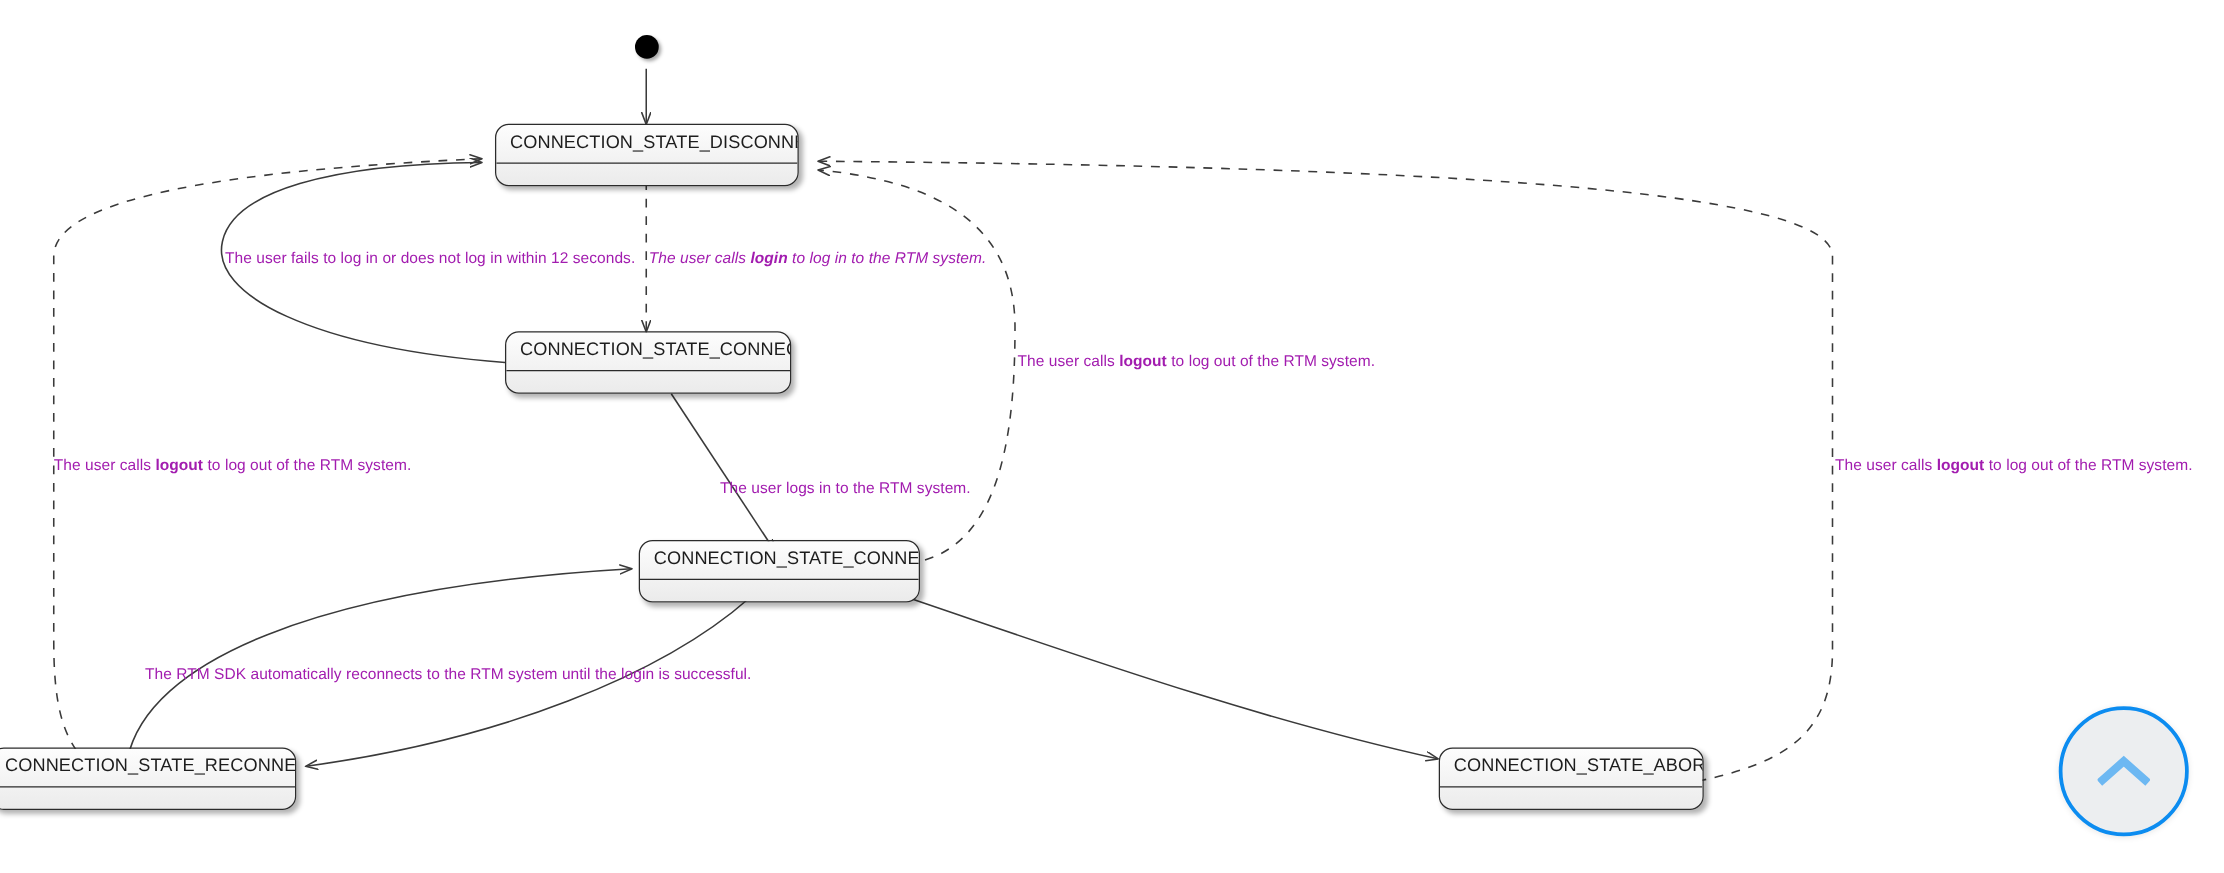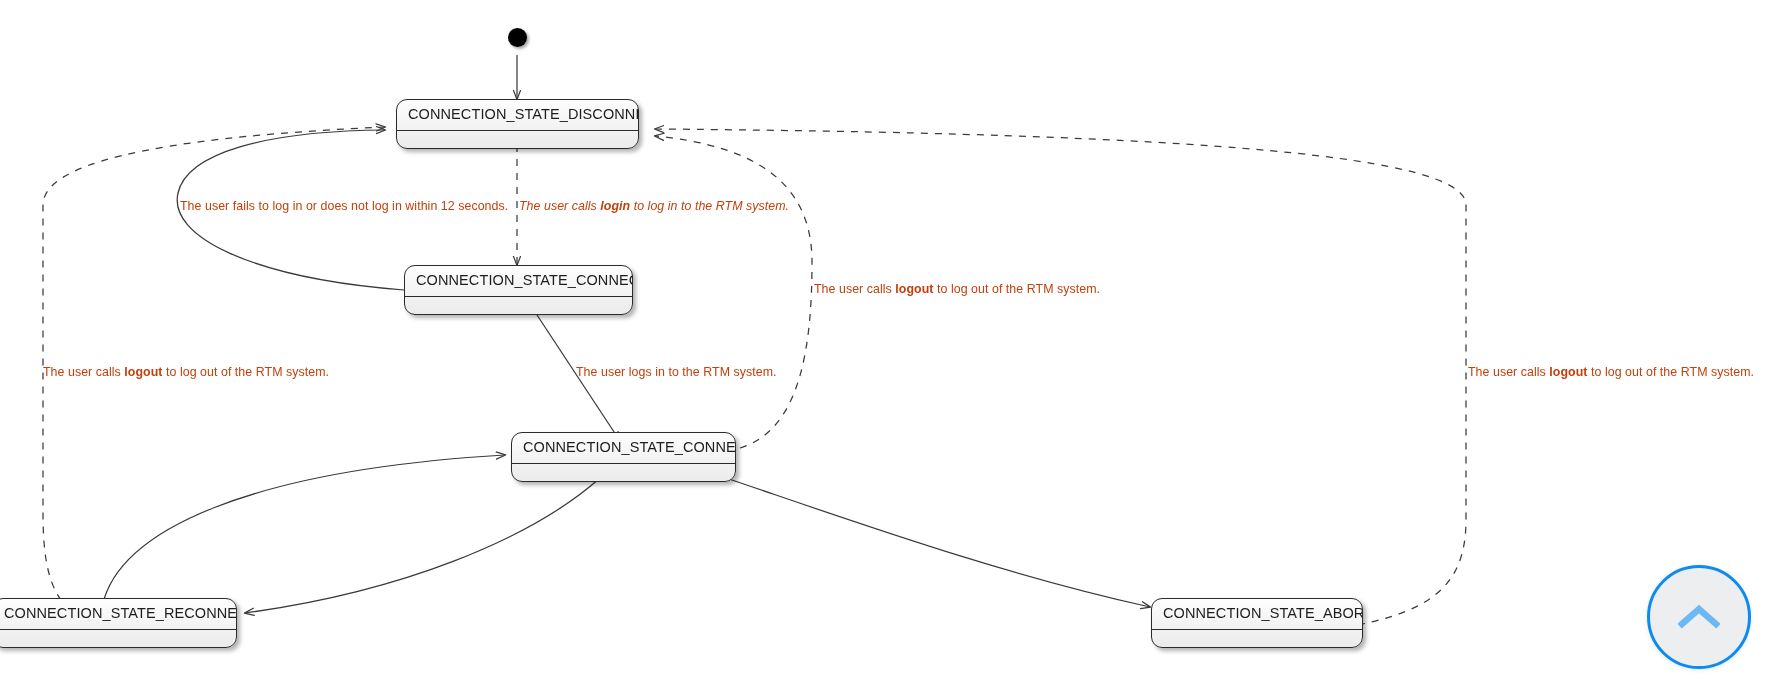--- a/index.html
+++ b/index.html
@@ -53,21 +53,21 @@
   }
   .state-body {
     height: 17px;
     background: transparent;
   }
   
   .edge-label {
     position: absolute;
     font-size: 12.4px;
     line-height: 1.1;
-    color: #c2410c;
+    color: #a21caf;
     white-space: nowrap;
     letter-spacing: 0.05px;
   }
   .edge-label b { font-weight: bold; }
   
   .start-node {
     position: absolute;
     width: 19px;
     height: 19px;
     border-radius: 50%;
@@ -171,24 +171,27 @@
   </div>
 
   <div class="edge-label" style="left:43px; top:366px;">
     <span>The user calls </span><b>logout</b><span> to log out of the RTM system.</span>
   </div>
 
   <div class="edge-label" style="left:1468px; top:366px;">
     <span>The user calls </span><b>logout</b><span> to log out of the RTM system.</span>
   </div>
 
-  <div class="edge-label" style="left:576px; top:366px;">
+  <div class="edge-label" style="left:576px; top:384px;">
     <span>The user logs in to the RTM system.</span>
   </div>
 
+  <div class="edge-label" style="left:116px; top:533px;">
+    <span>The RTM SDK automatically reconnects to the RTM system until the login is successful.</span>
+  </div>
 
 
 
   <div id="back-to-top" style="left:1647px; top:565px;" title="Back to top">
     <span>
       <svg width="42" height="30" viewBox="0 0 42 30" aria-hidden="true">
         <path d="M4,22 L21,7 L38,22" fill="none" stroke="#6db8f2" stroke-width="6.5" stroke-linecap="square" stroke-linejoin="miter"></path>
       </svg>
     </span>
   </div>

